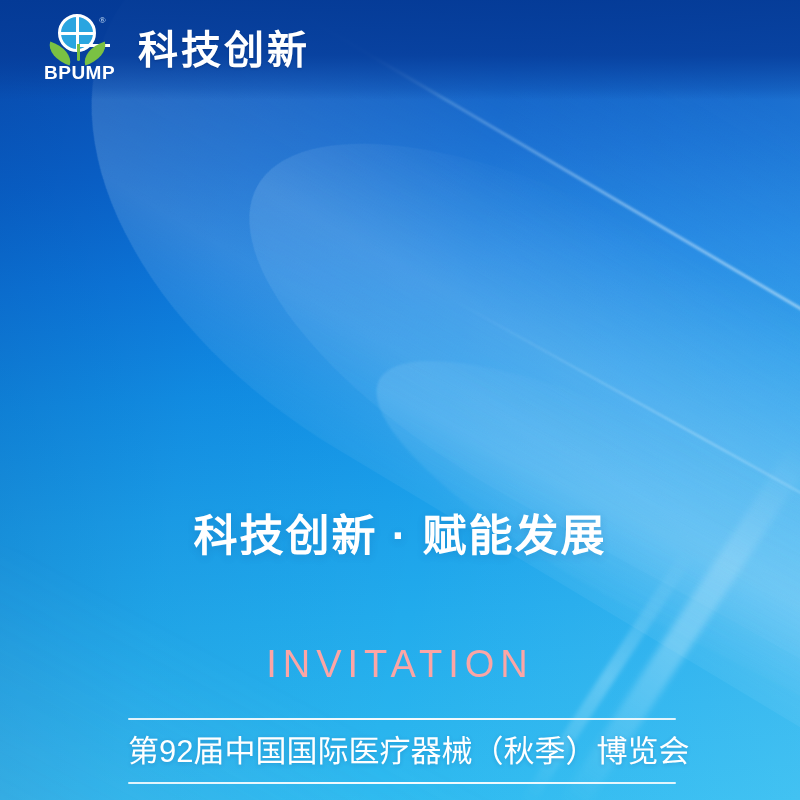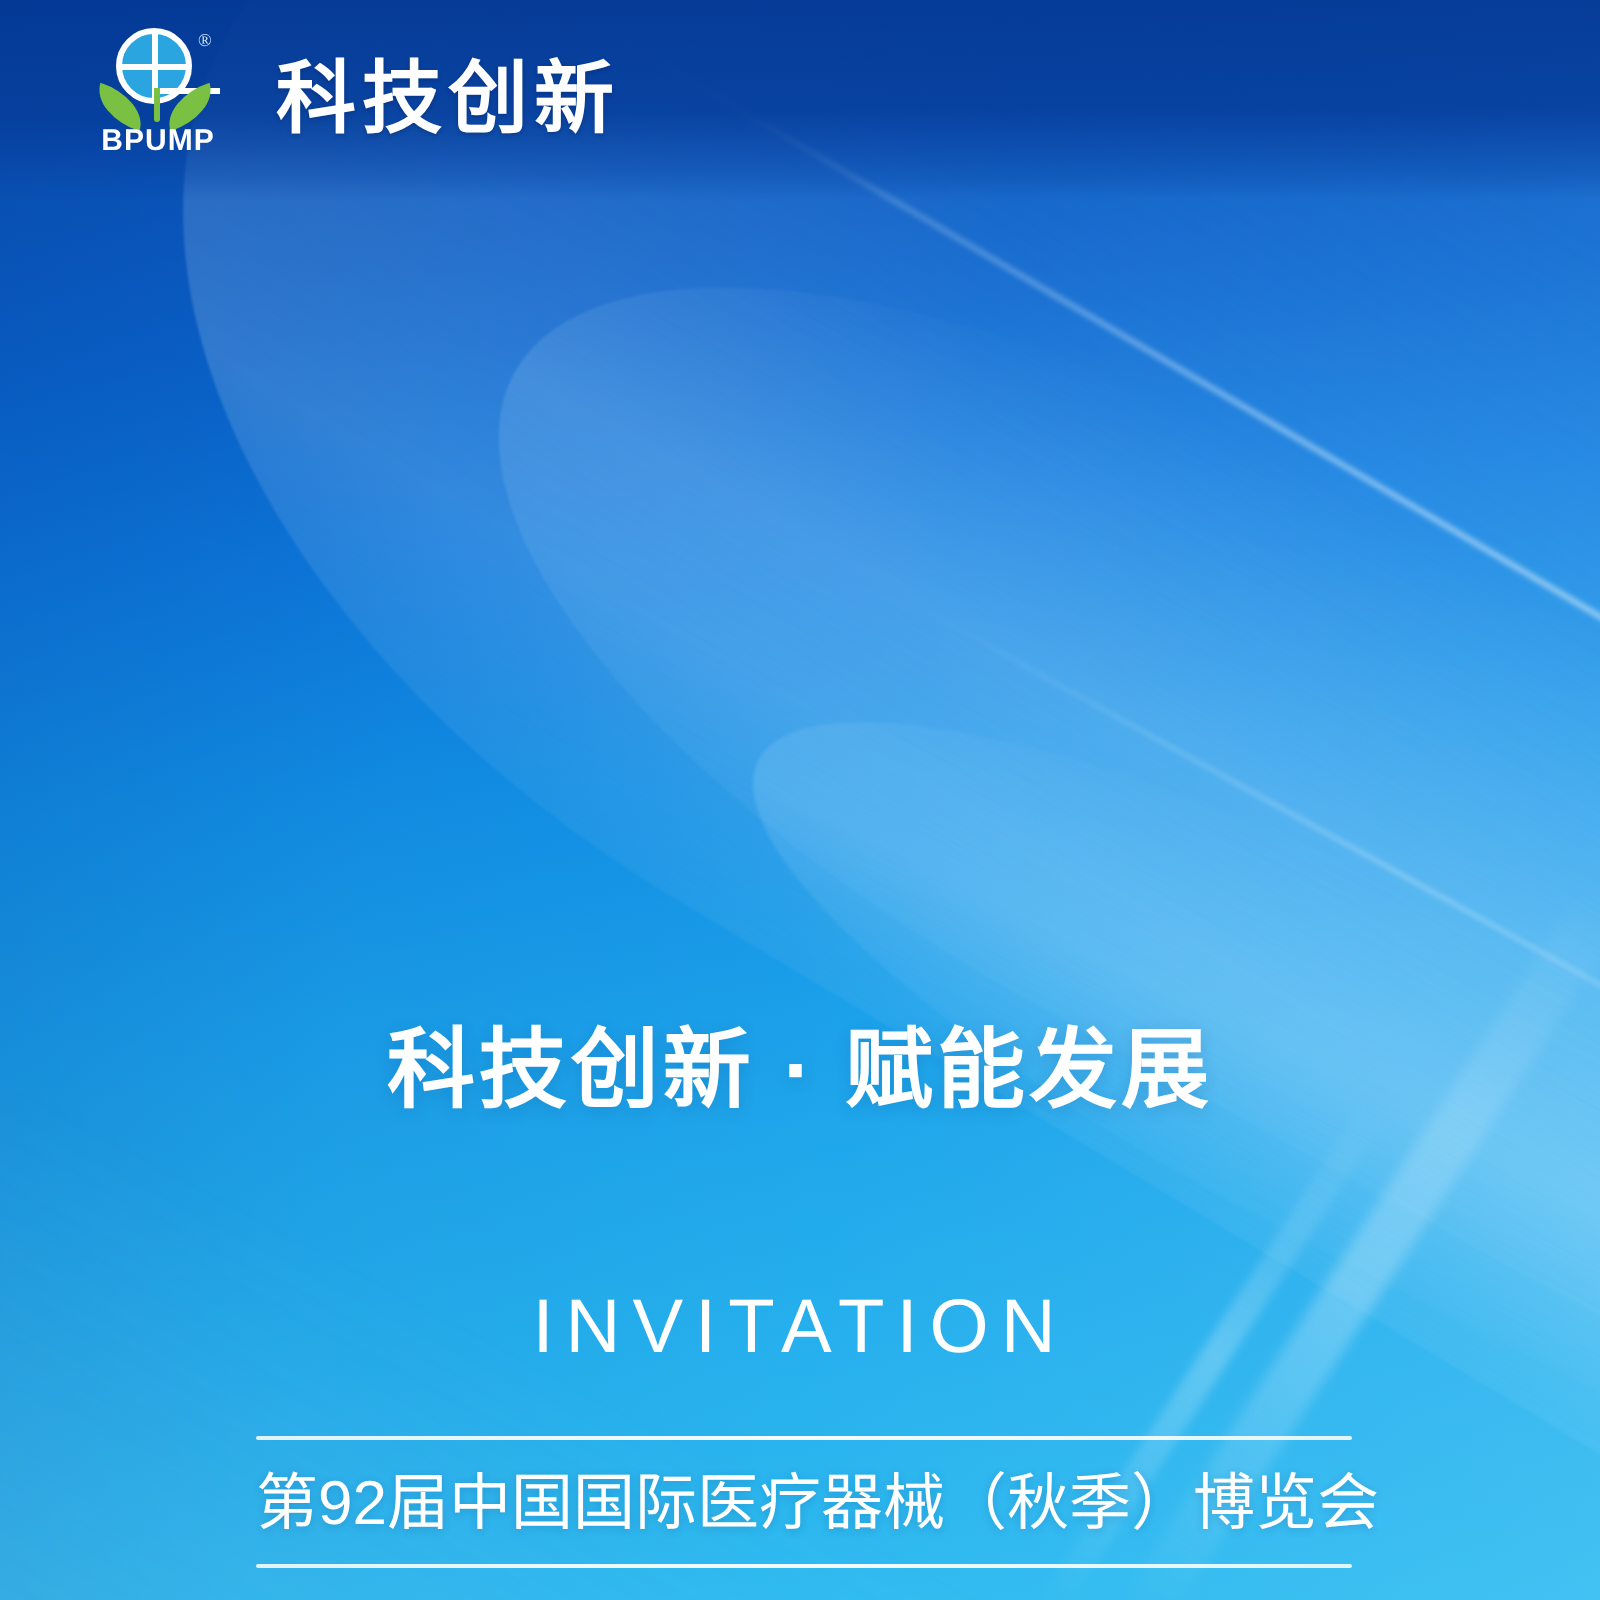--- a/index.html
+++ b/index.html
@@ -268,21 +268,21 @@
     background: #7ac143;
     border-radius: 0 0 2px 2px;
   }
   .logo-word {
     position: absolute;
     left: 0;
     top: 50px;
     width: 70px;
     text-align: center;
     color: #ffffff;
-    font-size: 15px;
+    font-size: 19px;
     font-weight: bold;
     letter-spacing: 0.5px;
     line-height: 1;
   }
 
   .brand-cn {
     margin-left: 24px;
     color: #ffffff;
     font-size: 40px;
     font-weight: bold;
@@ -319,21 +319,21 @@
     letter-spacing: 2px;
     text-shadow: 0 2px 8px rgba(0,50,120,0.16);
   }
 
   .title-en {
     position: absolute;
     left: 0;
     top: 645px;
     width: 100%;
     text-align: center;
-    color: #ffffff;
+    color: #fca5a5;
     font-size: 38px;
     font-weight: 300;
     letter-spacing: 6px;
     line-height: 1;
   }
 
   
   .footer {
     position: absolute;
     left: 128px;

